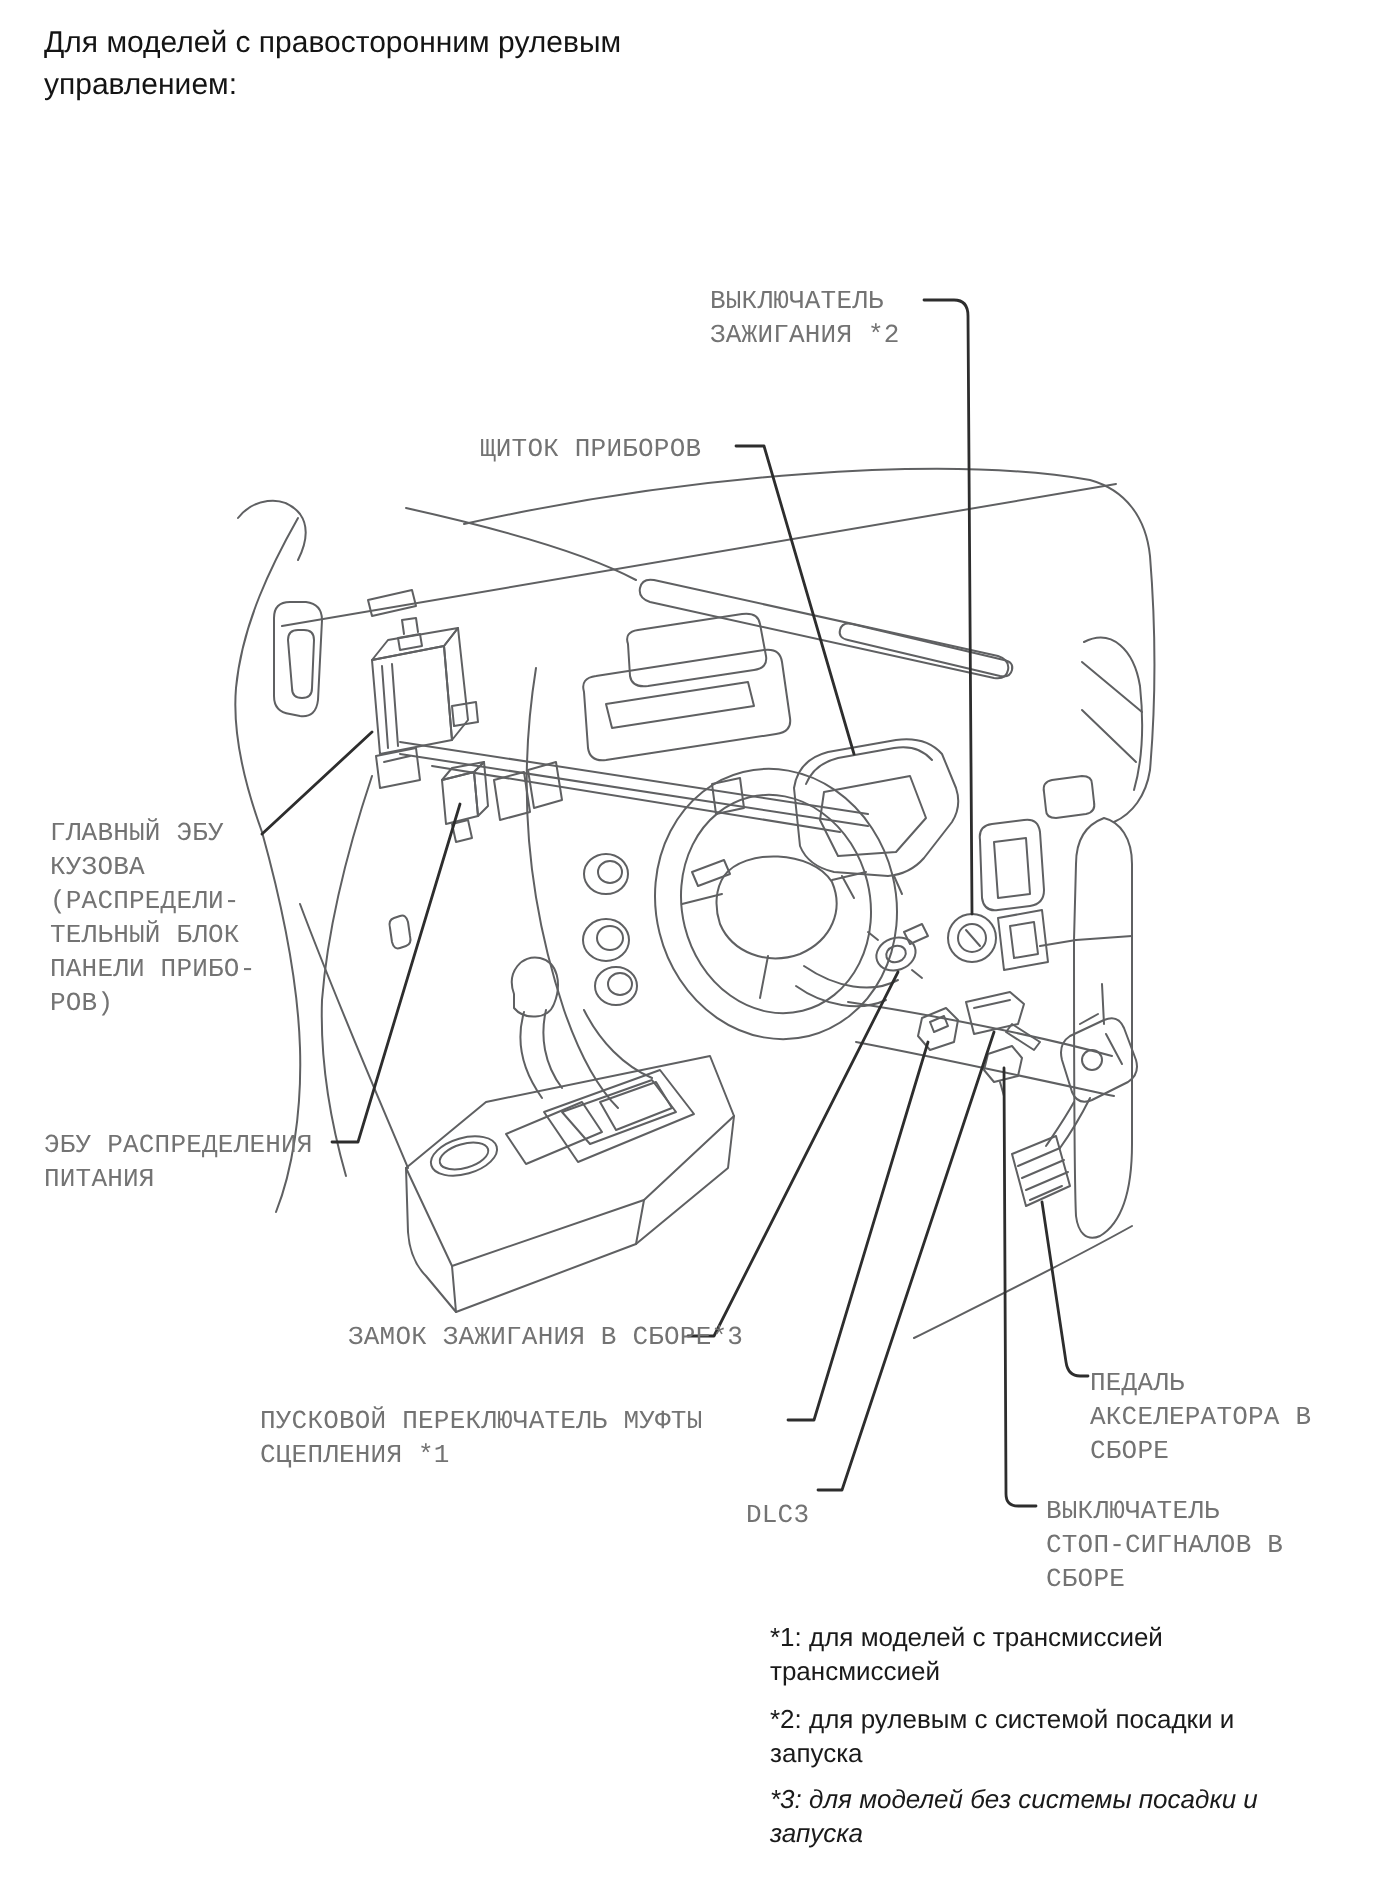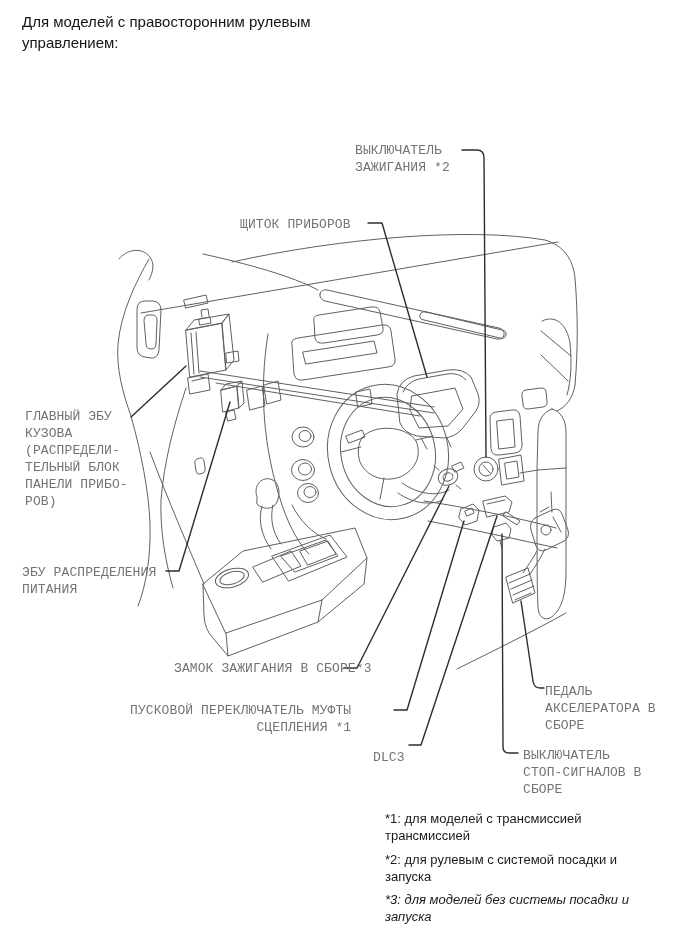--- a/index.html
+++ b/index.html
@@ -218,21 +218,21 @@
   <div class="lbl" style="left:240px;top:216px;">ЩИТОК ПРИБОРОВ</div>
   <div class="lbl" style="left:22px;top:564px;">ЭБУ РАСПРЕДЕЛЕНИЯ
 ПИТАНИЯ</div>
   <div class="lbl" style="left:25px;top:408px;">ГЛАВНЫЙ ЭБУ
 КУЗОВА
 (РАСПРЕДЕЛИ-
 ТЕЛЬНЫЙ БЛОК
 ПАНЕЛИ ПРИБО-
 РОВ)</div>
   <div class="lbl" style="left:130px;top:660px;margin-left:44px;">ЗАМОК ЗАЖИГАНИЯ В СБОРЕ*3</div>
-  <div class="lbl" style="left:130px;top:702px;text-align:right;">ПУСКОВОЙ ПЕРЕКЛЮЧАТЕЛЬ МУФТЫ
+  <div class="lbl" style="left:130px;top:702px;">ПУСКОВОЙ ПЕРЕКЛЮЧАТЕЛЬ МУФТЫ
 СЦЕПЛЕНИЯ *1</div>
   <div class="lbl" style="left:373px;top:738px;margin-top:11px;">DLC3</div>
   <div class="lbl" style="left:545px;top:683px;">ПЕДАЛЬ
 АКСЕЛЕРАТОРА В
 СБОРЕ</div>
   <div class="lbl" style="left:523px;top:747px;">ВЫКЛЮЧАТЕЛЬ
 СТОП-СИГНАЛОВ В
 СБОРЕ</div>
 
   <div class="fn" style="top:810px;">*1: для моделей с трансмиссией

